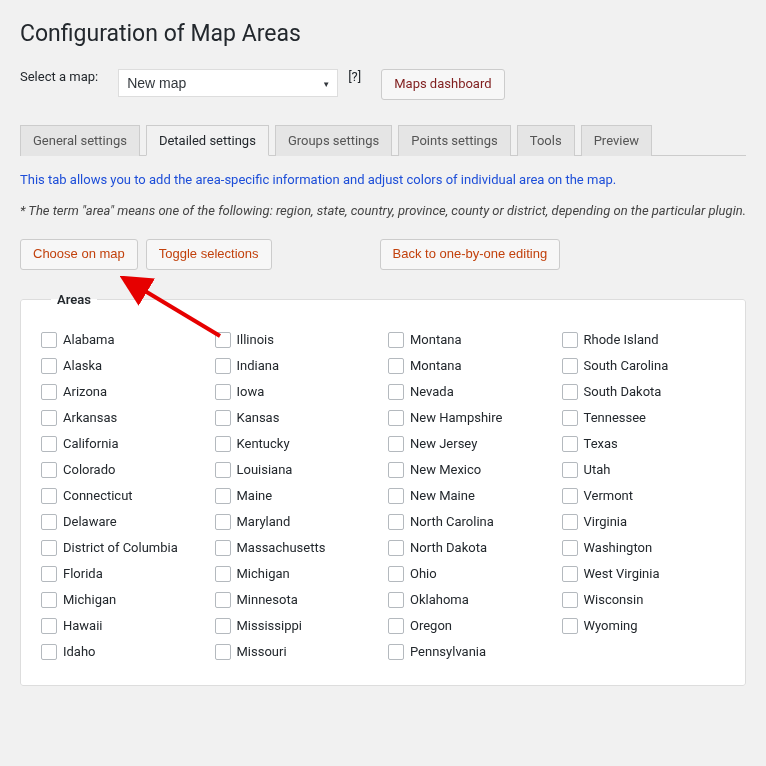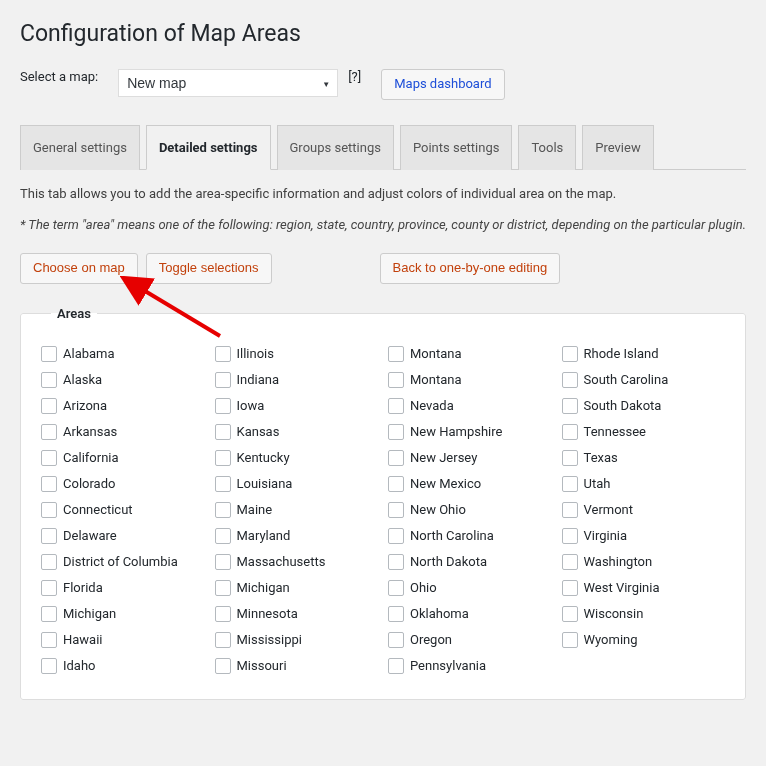--- a/index.html
+++ b/index.html
@@ -62,49 +62,49 @@
       background: #f7f7f7;
       border: 1px solid #ccc;
       border-radius: 3px;
       color: #c2410c;
       font-size: 13px;
       cursor: pointer;
       text-decoration: none;
       line-height: 1.6;
     }
     .btn-primary {
-      color: #1d4ed8;
+      color: #7f1d1d;
       border-color: #ccc;
       background: #f7f7f7;
     }
     .tabs {
       display: flex;
       border-bottom: 1px solid #ccc;
       gap: 6px;
       margin-bottom: 14px;
     }
     .tab {
-      padding: 14px 12px;
+      padding: 7px 12px;
       background: #e5e5e5;
       border: 1px solid #ccc;
       border-bottom: none;
       color: #555;
       font-size: 13px;
       cursor: pointer;
       position: relative;
       top: 1px;
     }
     .tab.active {
       background: #f1f1f1;
       border-bottom: 1px solid #f1f1f1;
-      font-weight: 700;
+      font-weight: 400;
       color: #23282d;
     }
     .tab-desc {
-      color: #404040;
+      color: #1d4ed8;
       font-size: 13px;
       margin-bottom: 12px;
       line-height: 1.5;
     }
     .tab-note {
       font-style: italic;
       color: #444;
       font-size: 13px;
       margin-bottom: 18px;
       line-height: 1.5;
@@ -338,21 +338,21 @@
           <label class="area-item">
             <input type="checkbox" style="">
             <span>New Jersey</span>
           </label>
           <label class="area-item">
             <input type="checkbox" style="">
             <span>New Mexico</span>
           </label>
           <label class="area-item">
             <input type="checkbox" style="">
-            <span>New Ohio</span>
+            <span>New Maine</span>
           </label>
           <label class="area-item">
             <input type="checkbox" style="">
             <span>North Carolina</span>
           </label>
           <label class="area-item">
             <input type="checkbox" style="">
             <span>North Dakota</span>
           </label>
           <label class="area-item">

